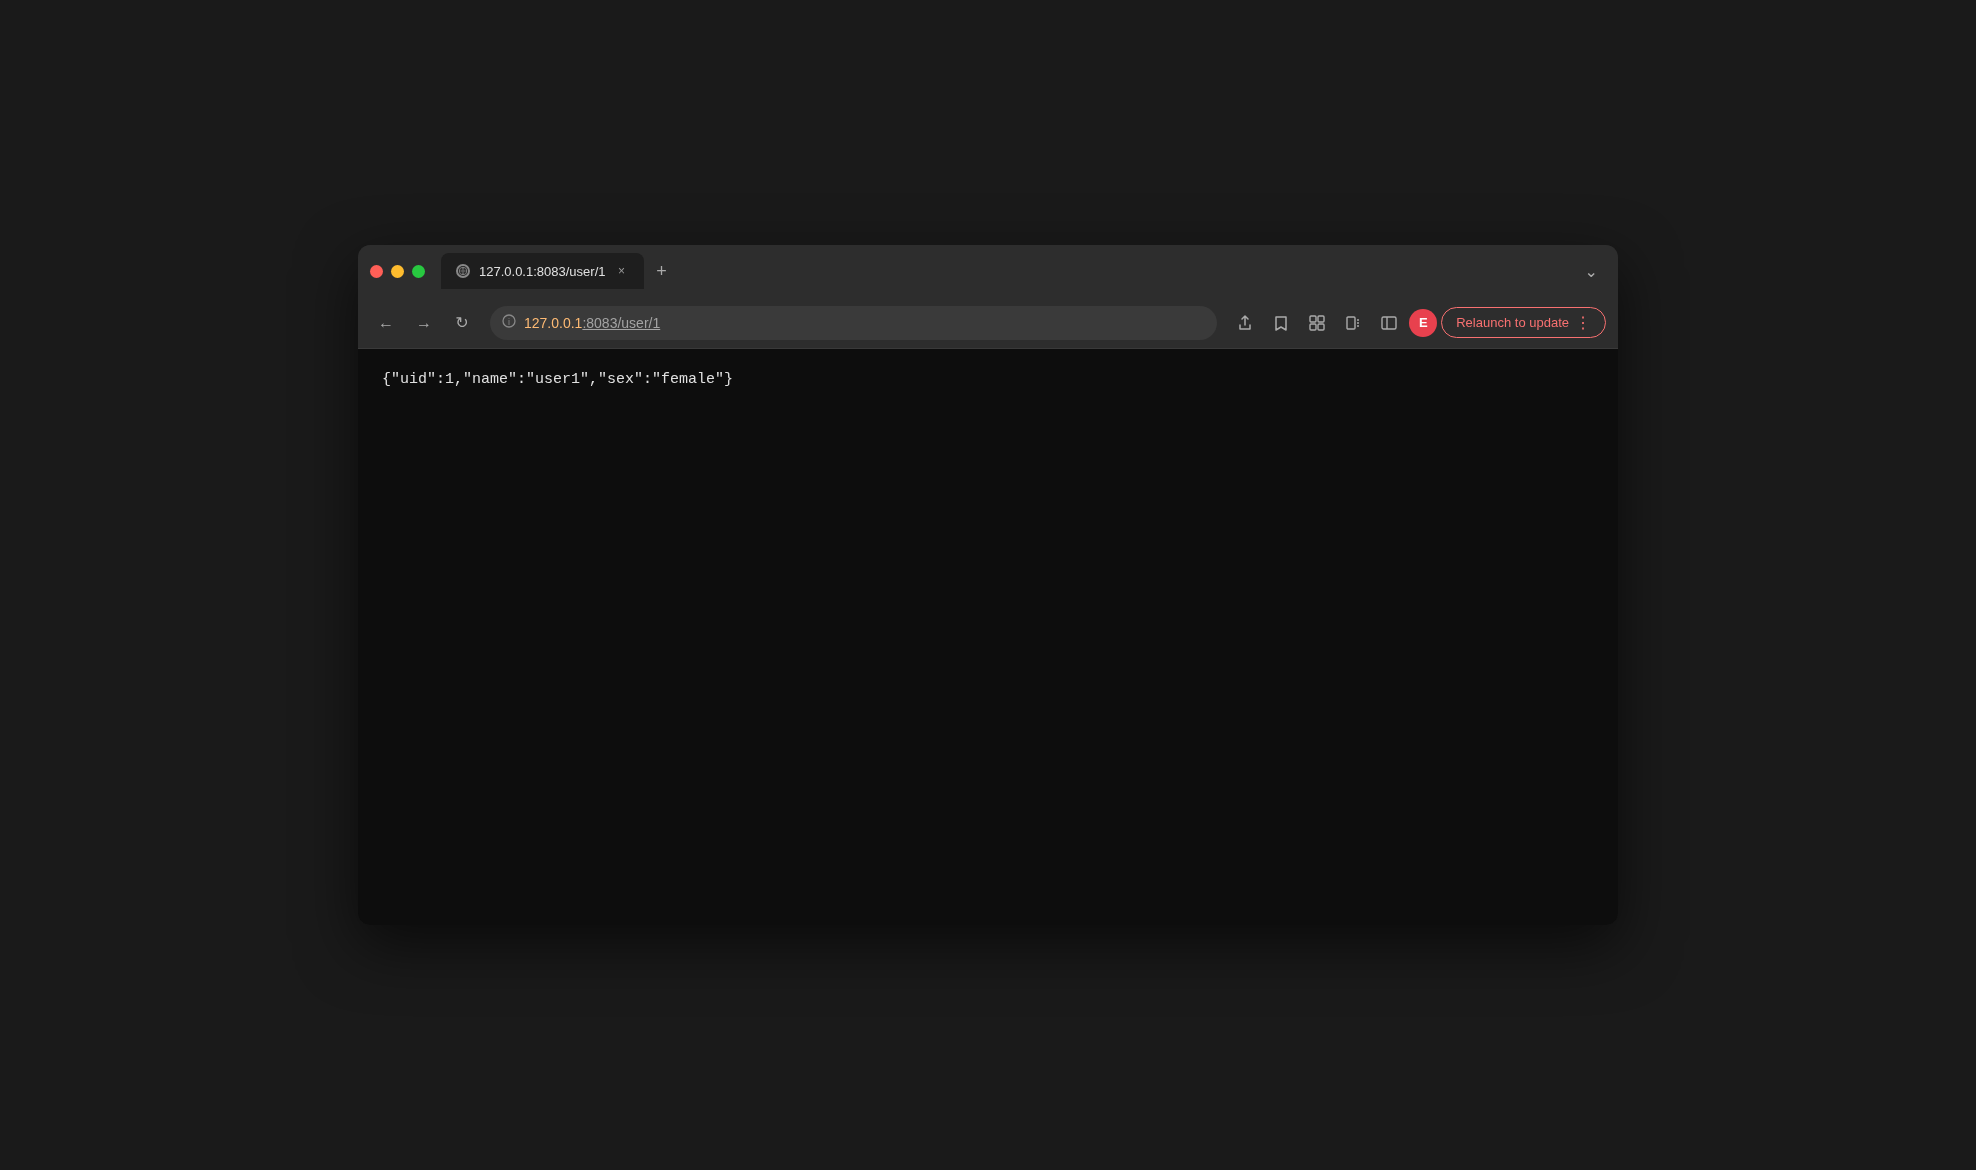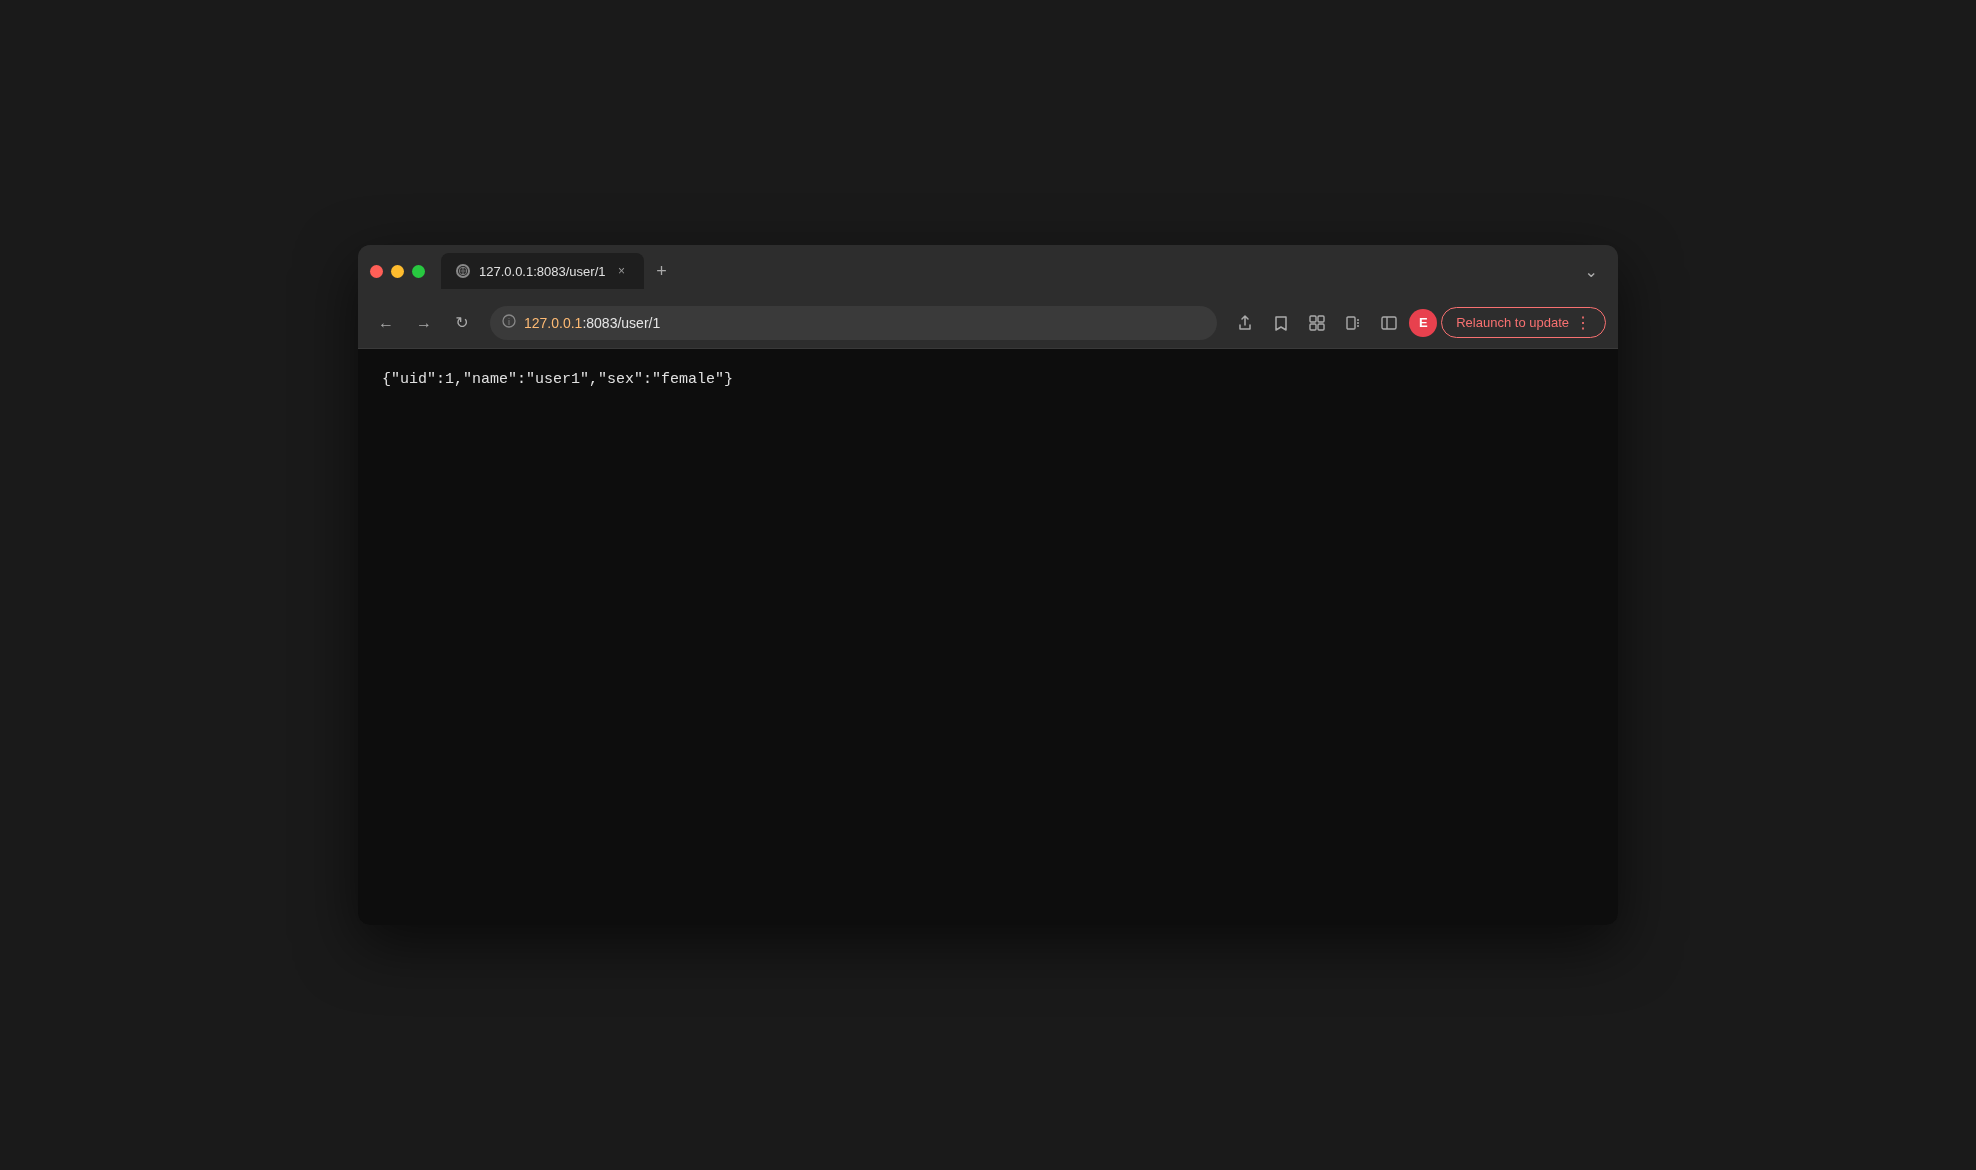--- a/index.html
+++ b/index.html
@@ -179,21 +179,22 @@
       color: #e0e0e0;
       font-size: 14px;
       flex: 1;
     }
 
     .address-text .host {
       color: #fdba74;
     }
 
     .address-text .path {
-      color: #e5e5e5;
+      color: #a3a3a3;
+      text-decoration: underline;
     }
 
     .nav-actions {
       display: flex;
       align-items: center;
       gap: 4px;
     }
 
     .nav-action-btn {
       width: 32px;

